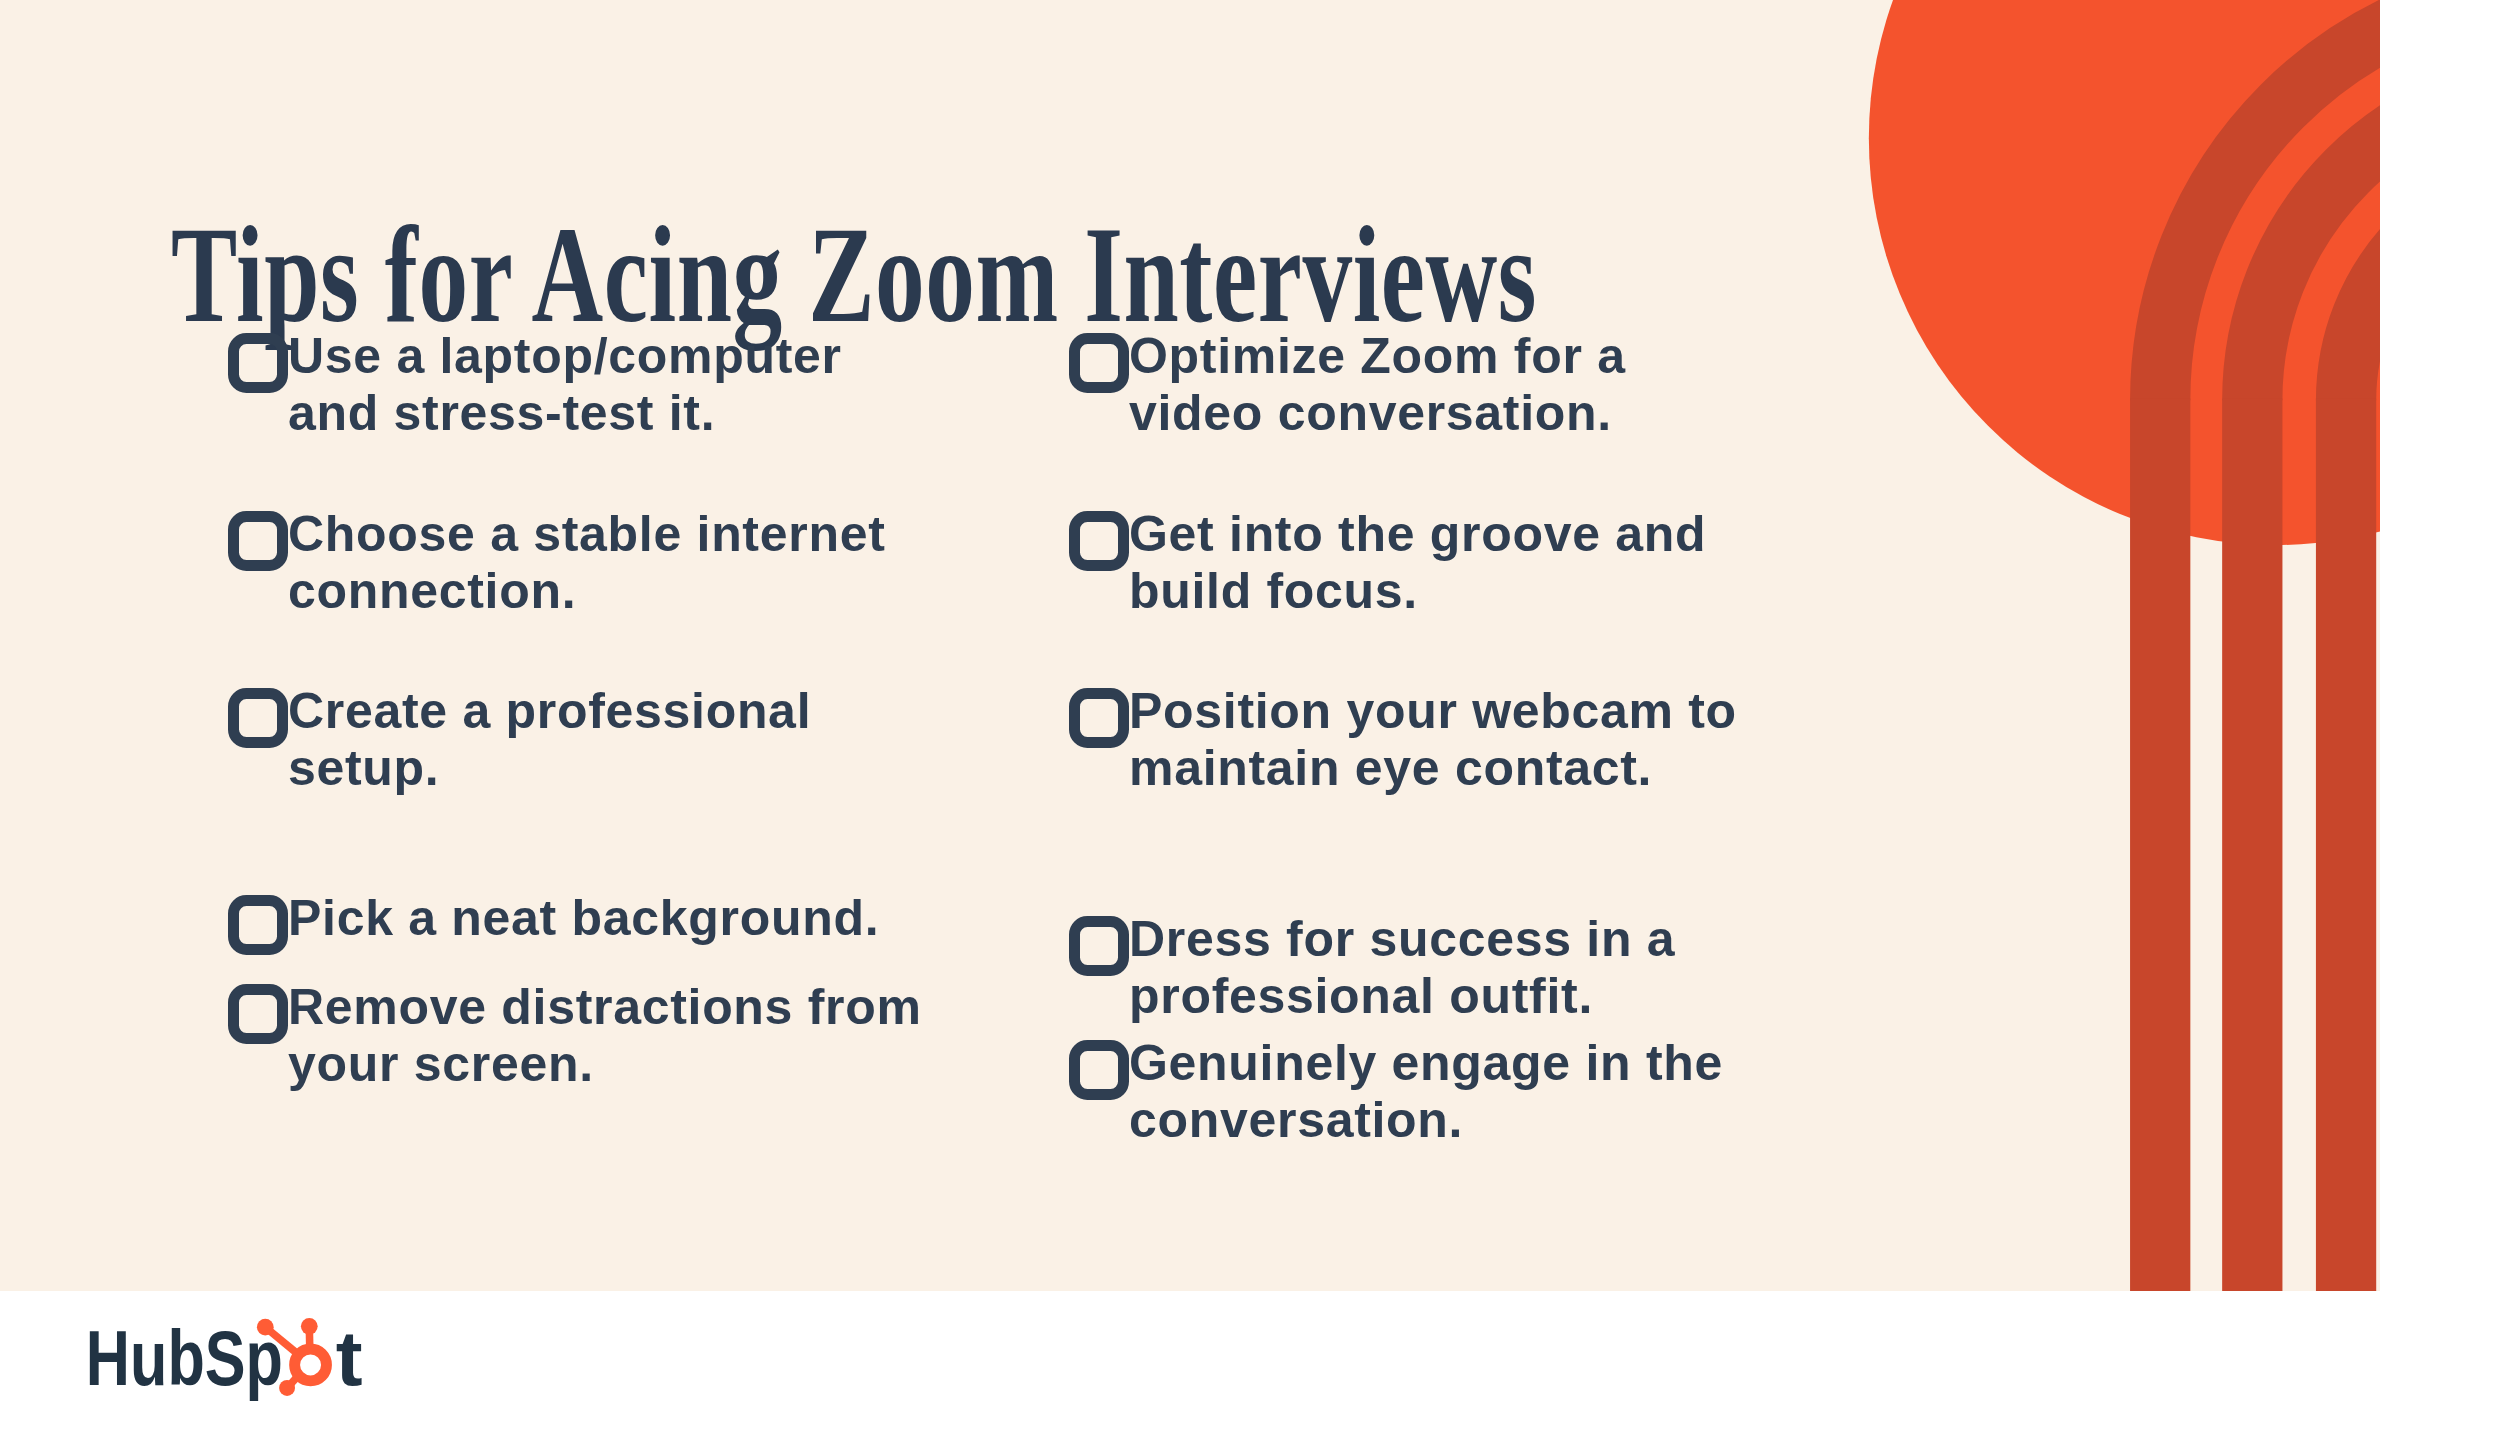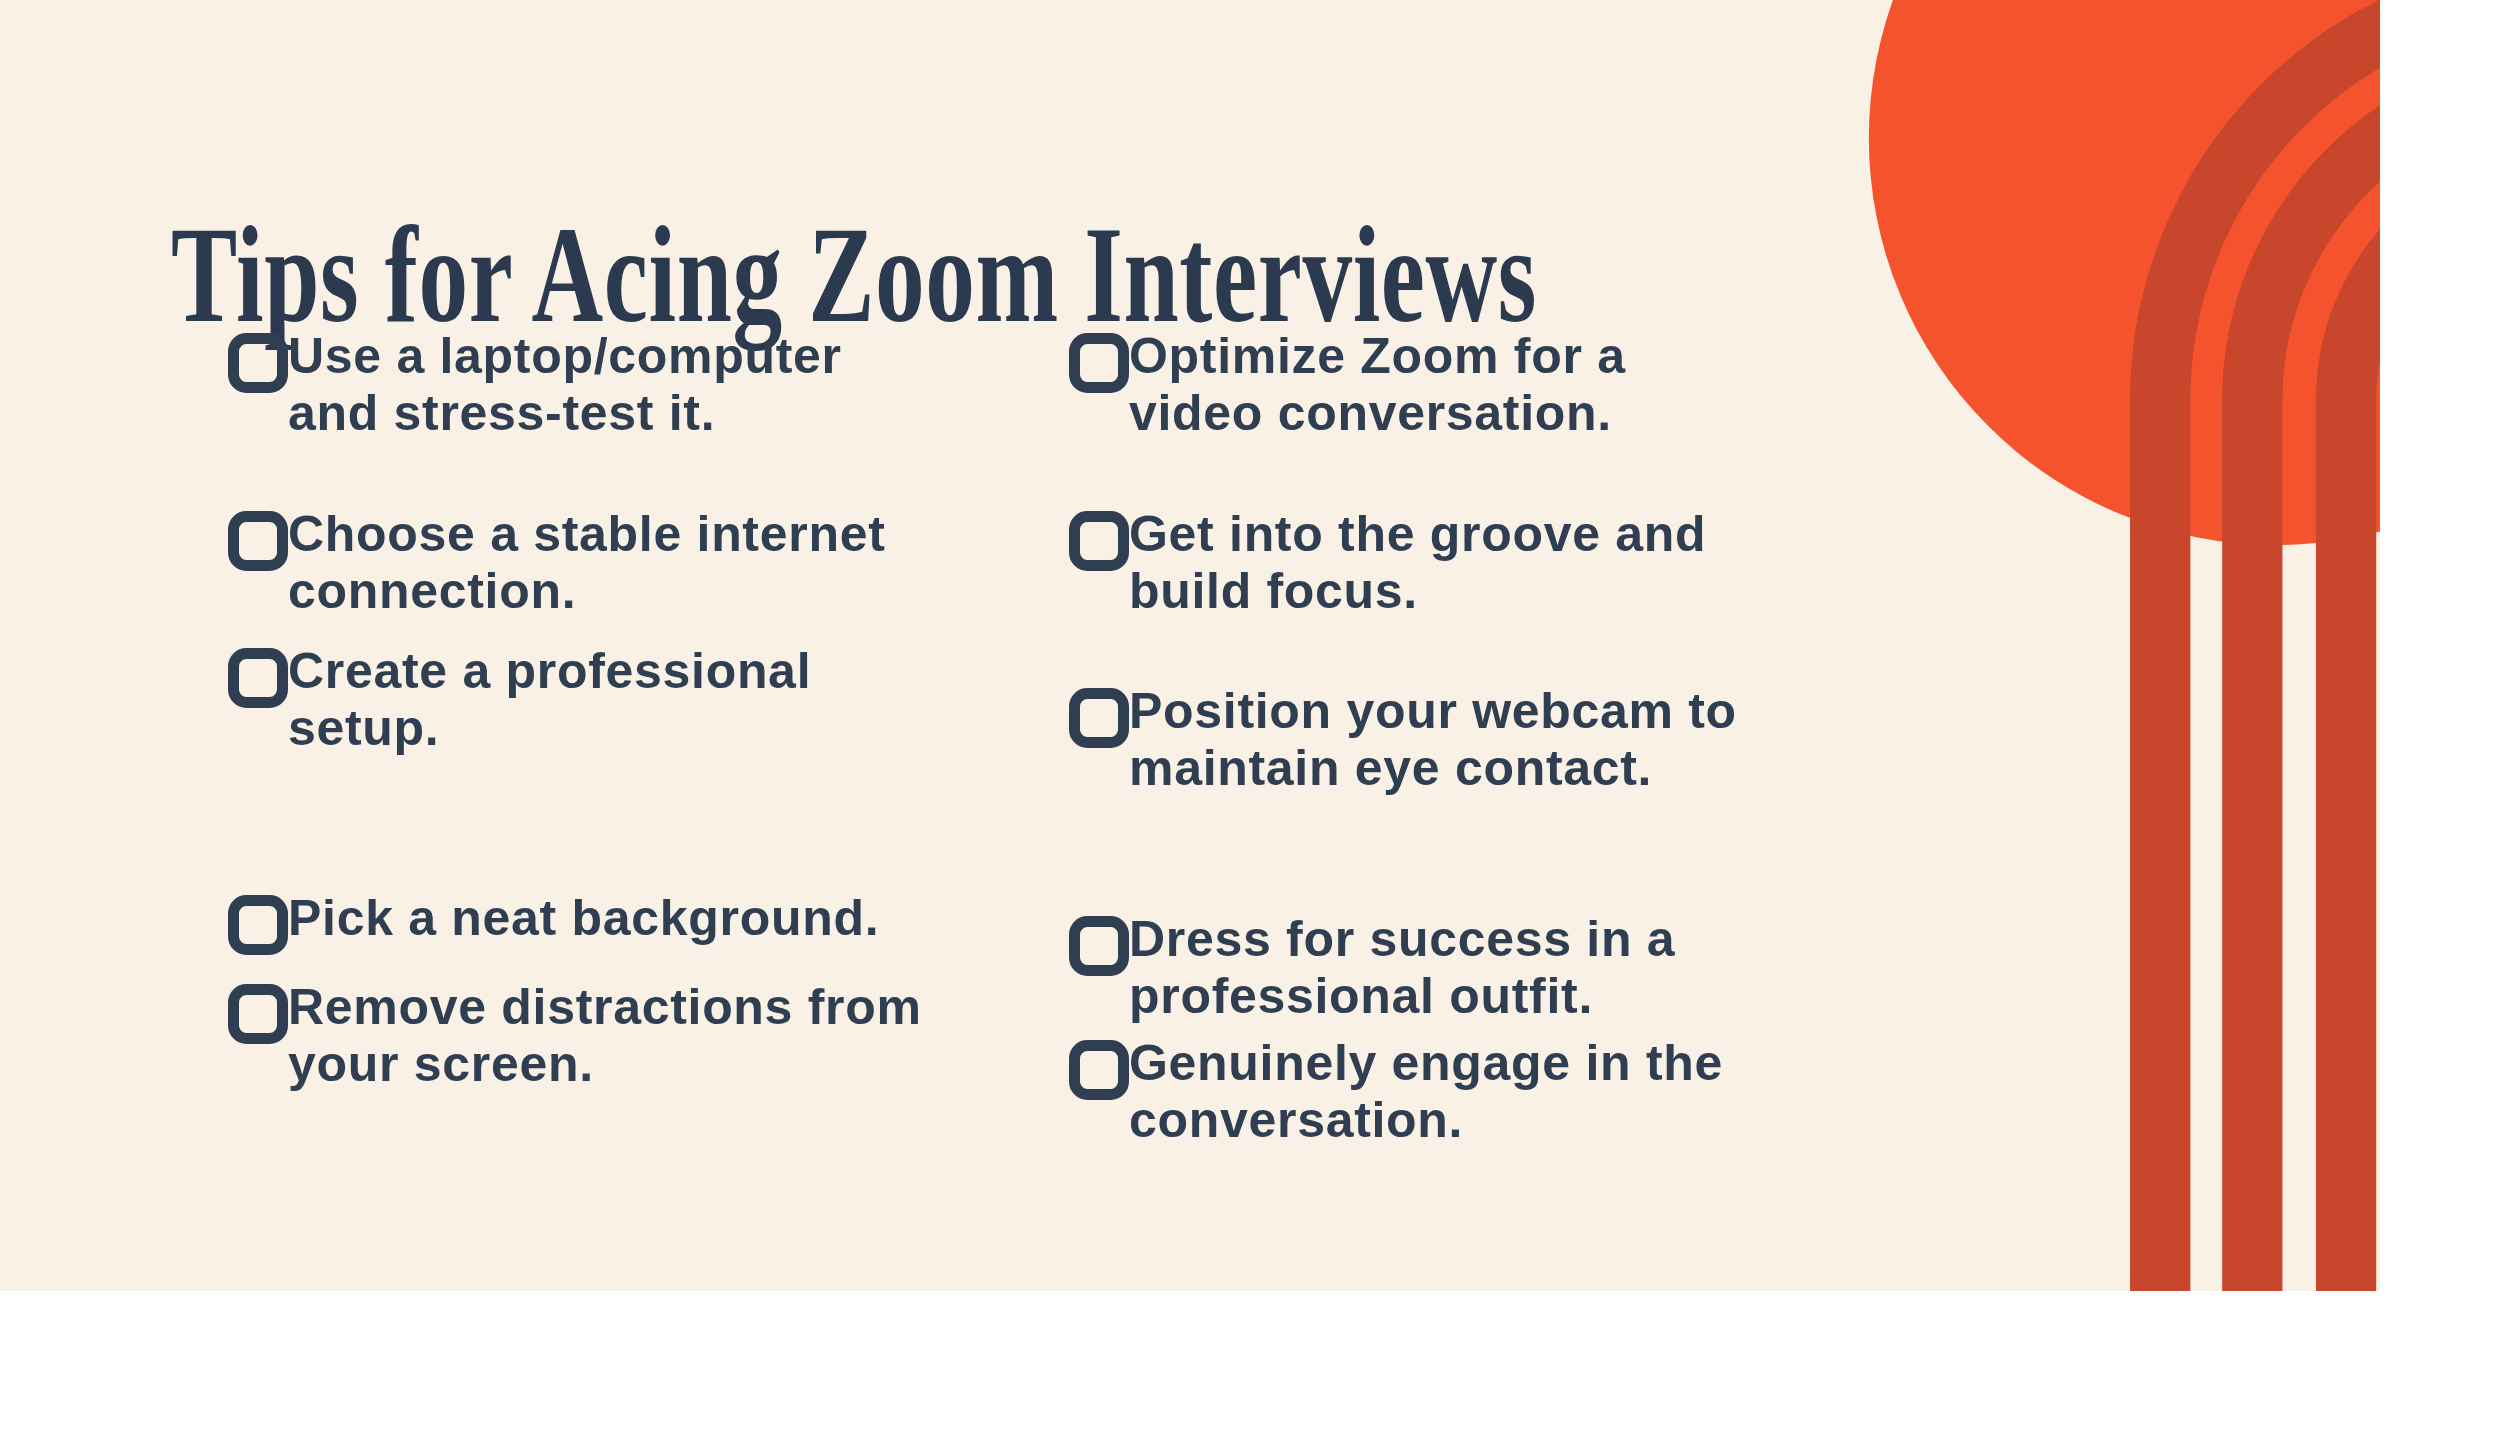--- a/index.html
+++ b/index.html
@@ -115,21 +115,21 @@
   <div class="item col-left" style="top:333px">
     <span class="checkbox"></span>
     <div class="item-text">Use a laptop/computer
 and stress-test it.</div>
   </div>
   <div class="item col-left" style="top:511px">
     <span class="checkbox"></span>
     <div class="item-text">Choose a stable internet
 connection.</div>
   </div>
-  <div class="item col-left" style="top:648px">
+  <div class="item col-left" style="top:688px">
     <span class="checkbox"></span>
     <div class="item-text">Create a professional
 setup.</div>
   </div>
   <div class="item col-left" style="top:895px">
     <span class="checkbox"></span>
     <div class="item-text">Pick a neat background.</div>
   </div>
   <div class="item col-left" style="top:984px">
     <span class="checkbox"></span>
@@ -156,15 +156,30 @@
     <span class="checkbox"></span>
     <div class="item-text">Dress for success in a
 professional outfit.</div>
   </div>
   <div class="item col-right" style="top:1040px">
     <span class="checkbox"></span>
     <div class="item-text">Genuinely engage in the
 conversation.</div>
   </div>
 
+  <div class="footer-bar">
+    <svg class="logo-svg" width="306" height="126" viewBox="0 0 365 150">
+      <text class="logo-text" x="7" y="97" textLength="235" lengthAdjust="spacingAndGlyphs">HubSp</text>
+      <g stroke="var(--logo-orange)" fill="var(--logo-orange)">
+        <line x1="273.5" y1="26.5" x2="274" y2="50" stroke-width="9"></line>
+        <line x1="221" y1="27.5" x2="258" y2="58" stroke-width="9"></line>
+        <line x1="247" y1="100" x2="258" y2="88" stroke-width="9"></line>
+        <circle cx="275" cy="72.5" r="19" fill="none" stroke-width="13"></circle>
+        <circle cx="273.5" cy="26.5" r="10" stroke="none"></circle>
+        <circle cx="221" cy="27.5" r="10" stroke="none"></circle>
+        <circle cx="247" cy="100" r="9.5" stroke="none"></circle>
+      </g>
+      <text class="logo-text" x="305" y="97" textLength="32" lengthAdjust="spacingAndGlyphs">t</text>
+    </svg>
+  </div>
 
 </div>
 
 
 </body></html>

